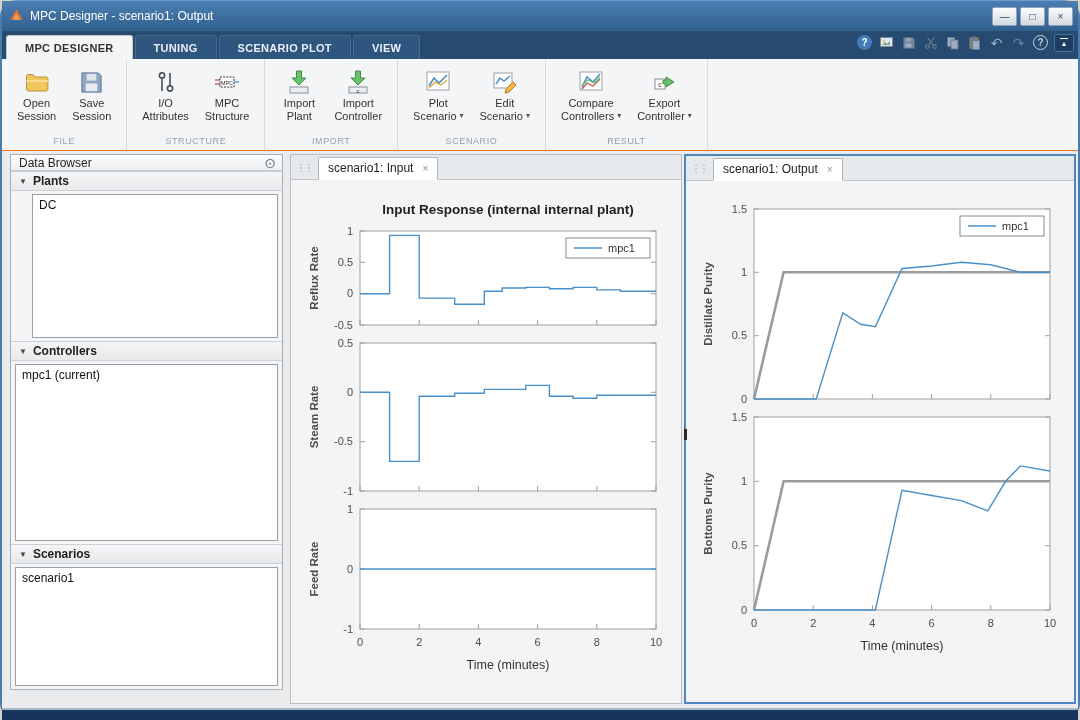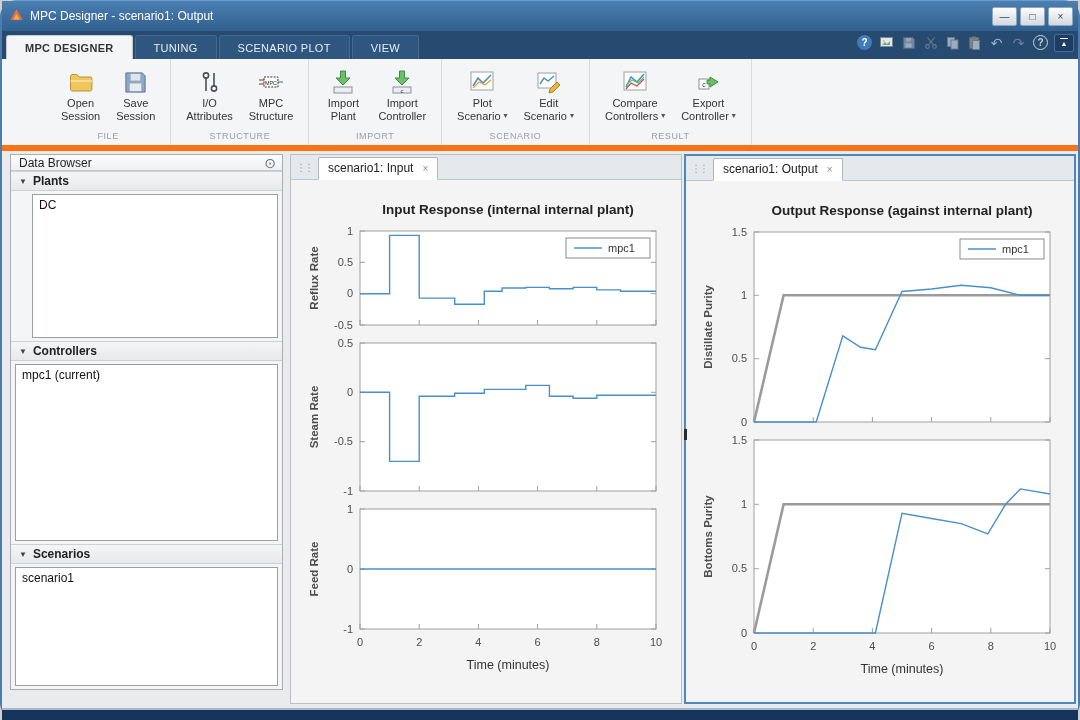--- a/index.html
+++ b/index.html
@@ -15,35 +15,35 @@
               display:flex; align-items:center; padding:0 5px 0 7px; color:#fff; }
   .title-text { font-size:12px; margin-left:6px; flex:1; white-space:nowrap; }
   .win-btn { width:25px; height:19px; background:linear-gradient(#fdfdfd,#d3d9df);
              border:1px solid #8ea6bd; border-radius:2px; color:#29486b; font-size:10px;
              display:flex; align-items:center; justify-content:center; margin-left:3px; cursor:default; }
 
   
   .tabbar { flex:0 0 28px; background:#274a71; display:flex; align-items:flex-end; padding:0 4px; }
   .rtab { height:24px; display:flex; align-items:center; padding:0 18px; font-size:11px; color:#e8eef5;
           border:1px solid #46698f; border-bottom:none; background:#2e567e; margin-right:2px;
-          border-radius:3px 3px 0 0; letter-spacing:.3px; white-space:nowrap; }
+          border-radius:3px 3px 0 0; letter-spacing:.3px; white-space:nowrap;font-weight:bold; }
   .rtab.active { background:#f4f5f7; color:#333; font-weight:bold; border-color:#c6cacd; }
   .qa { margin-left:auto; display:flex; align-items:center; gap:5px; height:100%; padding-bottom:5px; }
   .qa-icon { width:17px; height:17px; display:flex; align-items:center; justify-content:center; font-size:13px; }
   .qa-circle { width:15px; height:15px; border-radius:50%; background:#3f7cb8; color:#fff;
                font-size:10px; font-weight:bold; display:flex; align-items:center; justify-content:center; }
   .qa-circle.outline { background:transparent; border:1.5px solid #c7d2dd; color:#c7d2dd; }
   .qa-glyph { color:#9db2c6; font-size:14px; line-height:14px; }
   .qa-dim { opacity:.55; }
   .qa-collapse { width:20px; height:18px; background:#1d3d63; border:1px solid #456d99; border-radius:2px;
                  color:#fff; font-size:7px; display:flex; flex-direction:column; align-items:center; justify-content:center; }
   .qa-collapse .bar { width:8px; height:1.5px; background:#fff; margin-bottom:1px; }
 
   
-  .ribbon { flex:0 0 92px; background:#f4f5f7; border-bottom:6px solid #f97316; display:flex;padding-left:44px; }
+  .ribbon { flex:0 0 92px; background:#f4f5f7; border-bottom:1px solid #f97316; display:flex; }
   .rgroup { display:flex; flex-direction:column; border-right:1px solid #d9dbde; }
   .rbuttons { display:flex; flex:1; padding:5px 9px 0; gap:4px; align-items:flex-start; }
   .rbtn { display:flex; flex-direction:column; align-items:center; min-width:50px; padding:3px 5px 2px;
           font-size:11px; color:#333; border:1px solid transparent; border-radius:2px; cursor:default; }
   .ricon { height:28px; display:flex; align-items:center; justify-content:center; margin-bottom:1px; }
   .rline { line-height:12.5px; white-space:nowrap; display:flex; align-items:center; gap:3px; }
   .rarrow { font-size:8px; color:#555; }
   .rgroup-label { text-align:center; font-size:9px; color:#98a0a8; padding:2px 8px 4px; letter-spacing:.6px; }
   .rfiller { flex:1; }
 
@@ -462,21 +462,20 @@
       <span class="panel-notch"></span>
       <div class="doc-tabbar">
         <span class="drag-handle">⋮⋮</span>
         <div class="doc-tab">
           <span>scenario1: Output</span>
           <span class="tab-close">×</span>
         </div>
       </div>
       <div class="chart-scroll">
         <div class="chart-col">
-          <div class="chart-title">Output Response (against internal plant)</div>
           <div>
               <div class="subplot-row"><svg width="372" height="208" xmlns="http://www.w3.org/2000/svg" font-family="Liberation Sans, sans-serif">
                   <rect x="60" y="6" width="296" height="190" fill="#ffffff" stroke="#a0a0a0"></rect>
                   <line x1="60" y1="6.0" x2="65" y2="6.0" stroke="#a0a0a0"></line>
                   <line x1="351" y1="6.0" x2="356" y2="6.0" stroke="#a0a0a0"></line>
                   <text x="53" y="6.0" font-size="11" fill="#4d4d4d" text-anchor="end" dy="3.5">1.5</text>
                   <line x1="60" y1="69.3" x2="65" y2="69.3" stroke="#a0a0a0"></line>
                   <line x1="351" y1="69.3" x2="356" y2="69.3" stroke="#a0a0a0"></line>
                   <text x="53" y="69.3" font-size="11" fill="#4d4d4d" text-anchor="end" dy="3.5">1</text>
                   <line x1="60" y1="132.7" x2="65" y2="132.7" stroke="#a0a0a0"></line>

